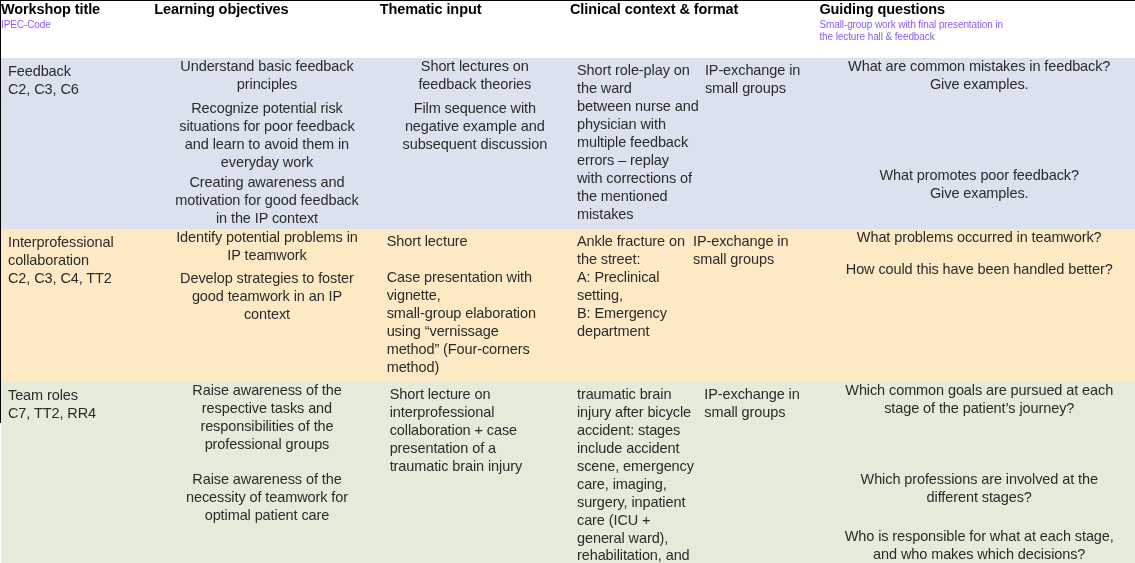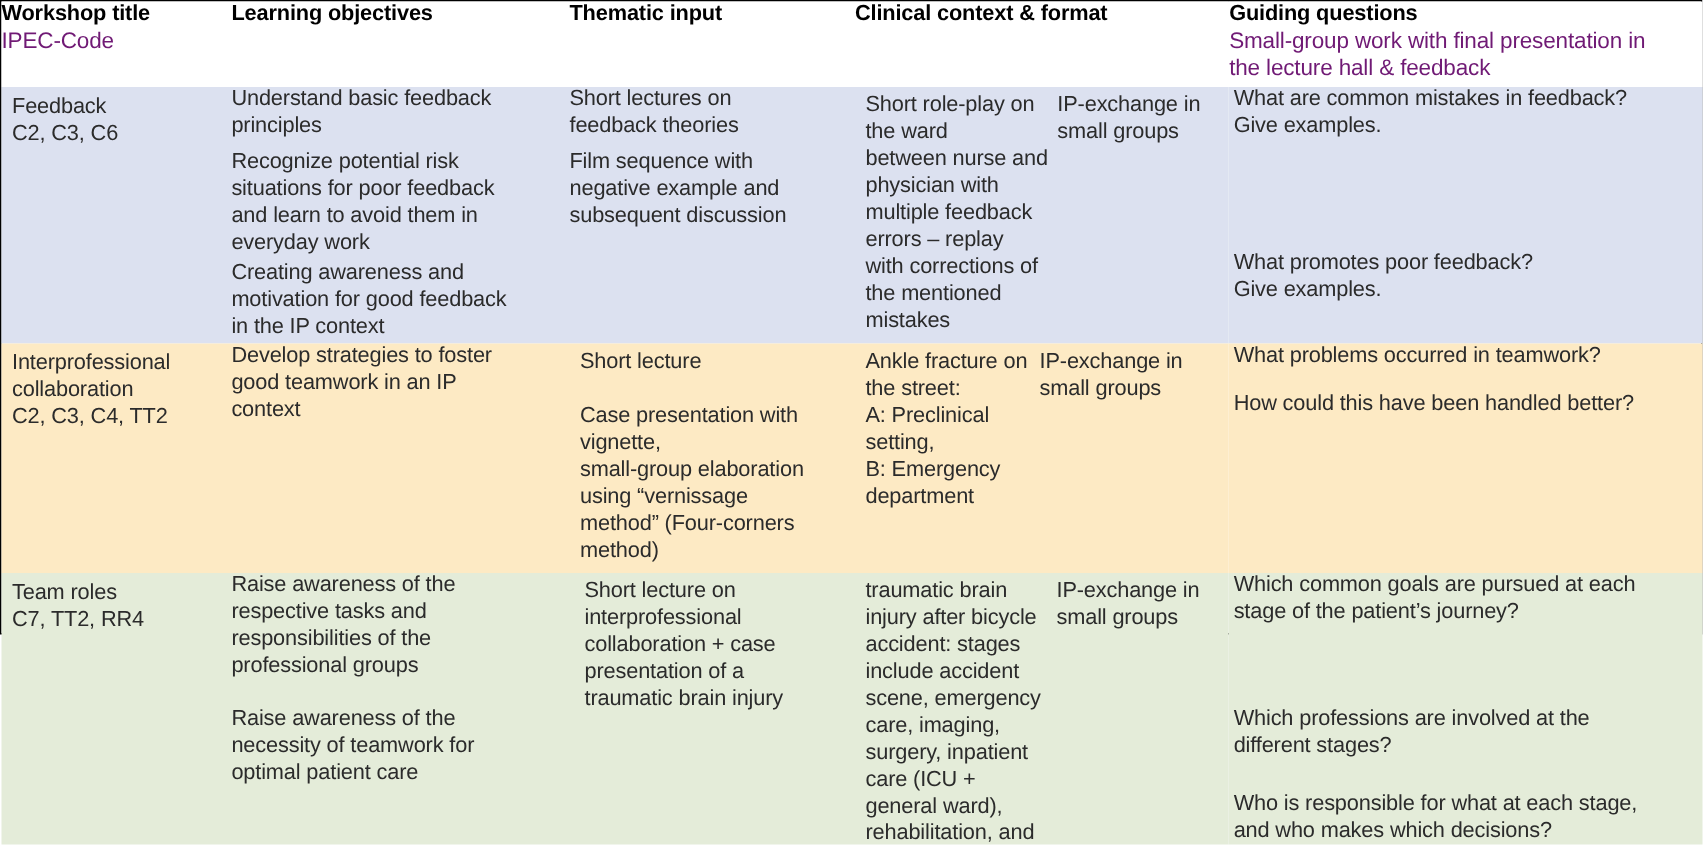--- a/index.html
+++ b/index.html
@@ -56,24 +56,24 @@
   }
   .hdr-cell.last { border-right: 0; }
   .hdr-title {
     font-size: 14.5px;
     font-weight: bold;
     line-height: 1.21;
     color: #000000;
     letter-spacing: -0.1px;
   }
   .hdr-sub {
-    font-size: 15px;
+    font-size: 10px;
     font-weight: normal;
     line-height: 1.23;
-    color: #701a75;
+    color: #8b5cf6;
     letter-spacing: -0.1px;
   }
 
   
   .group-cell {
     box-sizing: border-box;
     border-right: 1px solid #7f7f7f;
     border-bottom: 1px solid #000000;
     padding: 0;
   }
@@ -100,20 +100,21 @@
     color: #2b2b2b;
     letter-spacing: -0.1px;
   }
 
   
   .subtable {
     width: 100%;
     height: 100%;
     border-collapse: collapse;
     table-layout: fixed;
+    text-align: center;
   }
   .subtable td {
     vertical-align: top;
     padding: 4px 7px 5px 7px;
     border-bottom: 1px solid #7f7f7f;
     box-sizing: border-box;
   }
   .subtable tr:last-child td { border-bottom: 0; margin-top: 36px; }
 
   .cell-text {
@@ -279,20 +280,26 @@
       <div class="title-cell">
         <div class="title-main" style="white-space:pre-line">Interprofessional
 collaboration</div>
         <div class="title-code">C2, C3, C4, TT2</div>
       </div>
     </td>
 
     <td class="group-cell">
       <table class="subtable">
         <tbody>
+                <tr>
+                  <td style="height:41px;">
+                    <div class="cell-text">Identify potential problems in
+IP teamwork</div>
+                  </td>
+                </tr>
         <tr>
                   <td>
                     <div class="cell-text">Develop strategies to foster
 good teamwork in an IP
 context</div>
                   </td>
                 </tr>
       </tbody>
             </table>
     </td>

